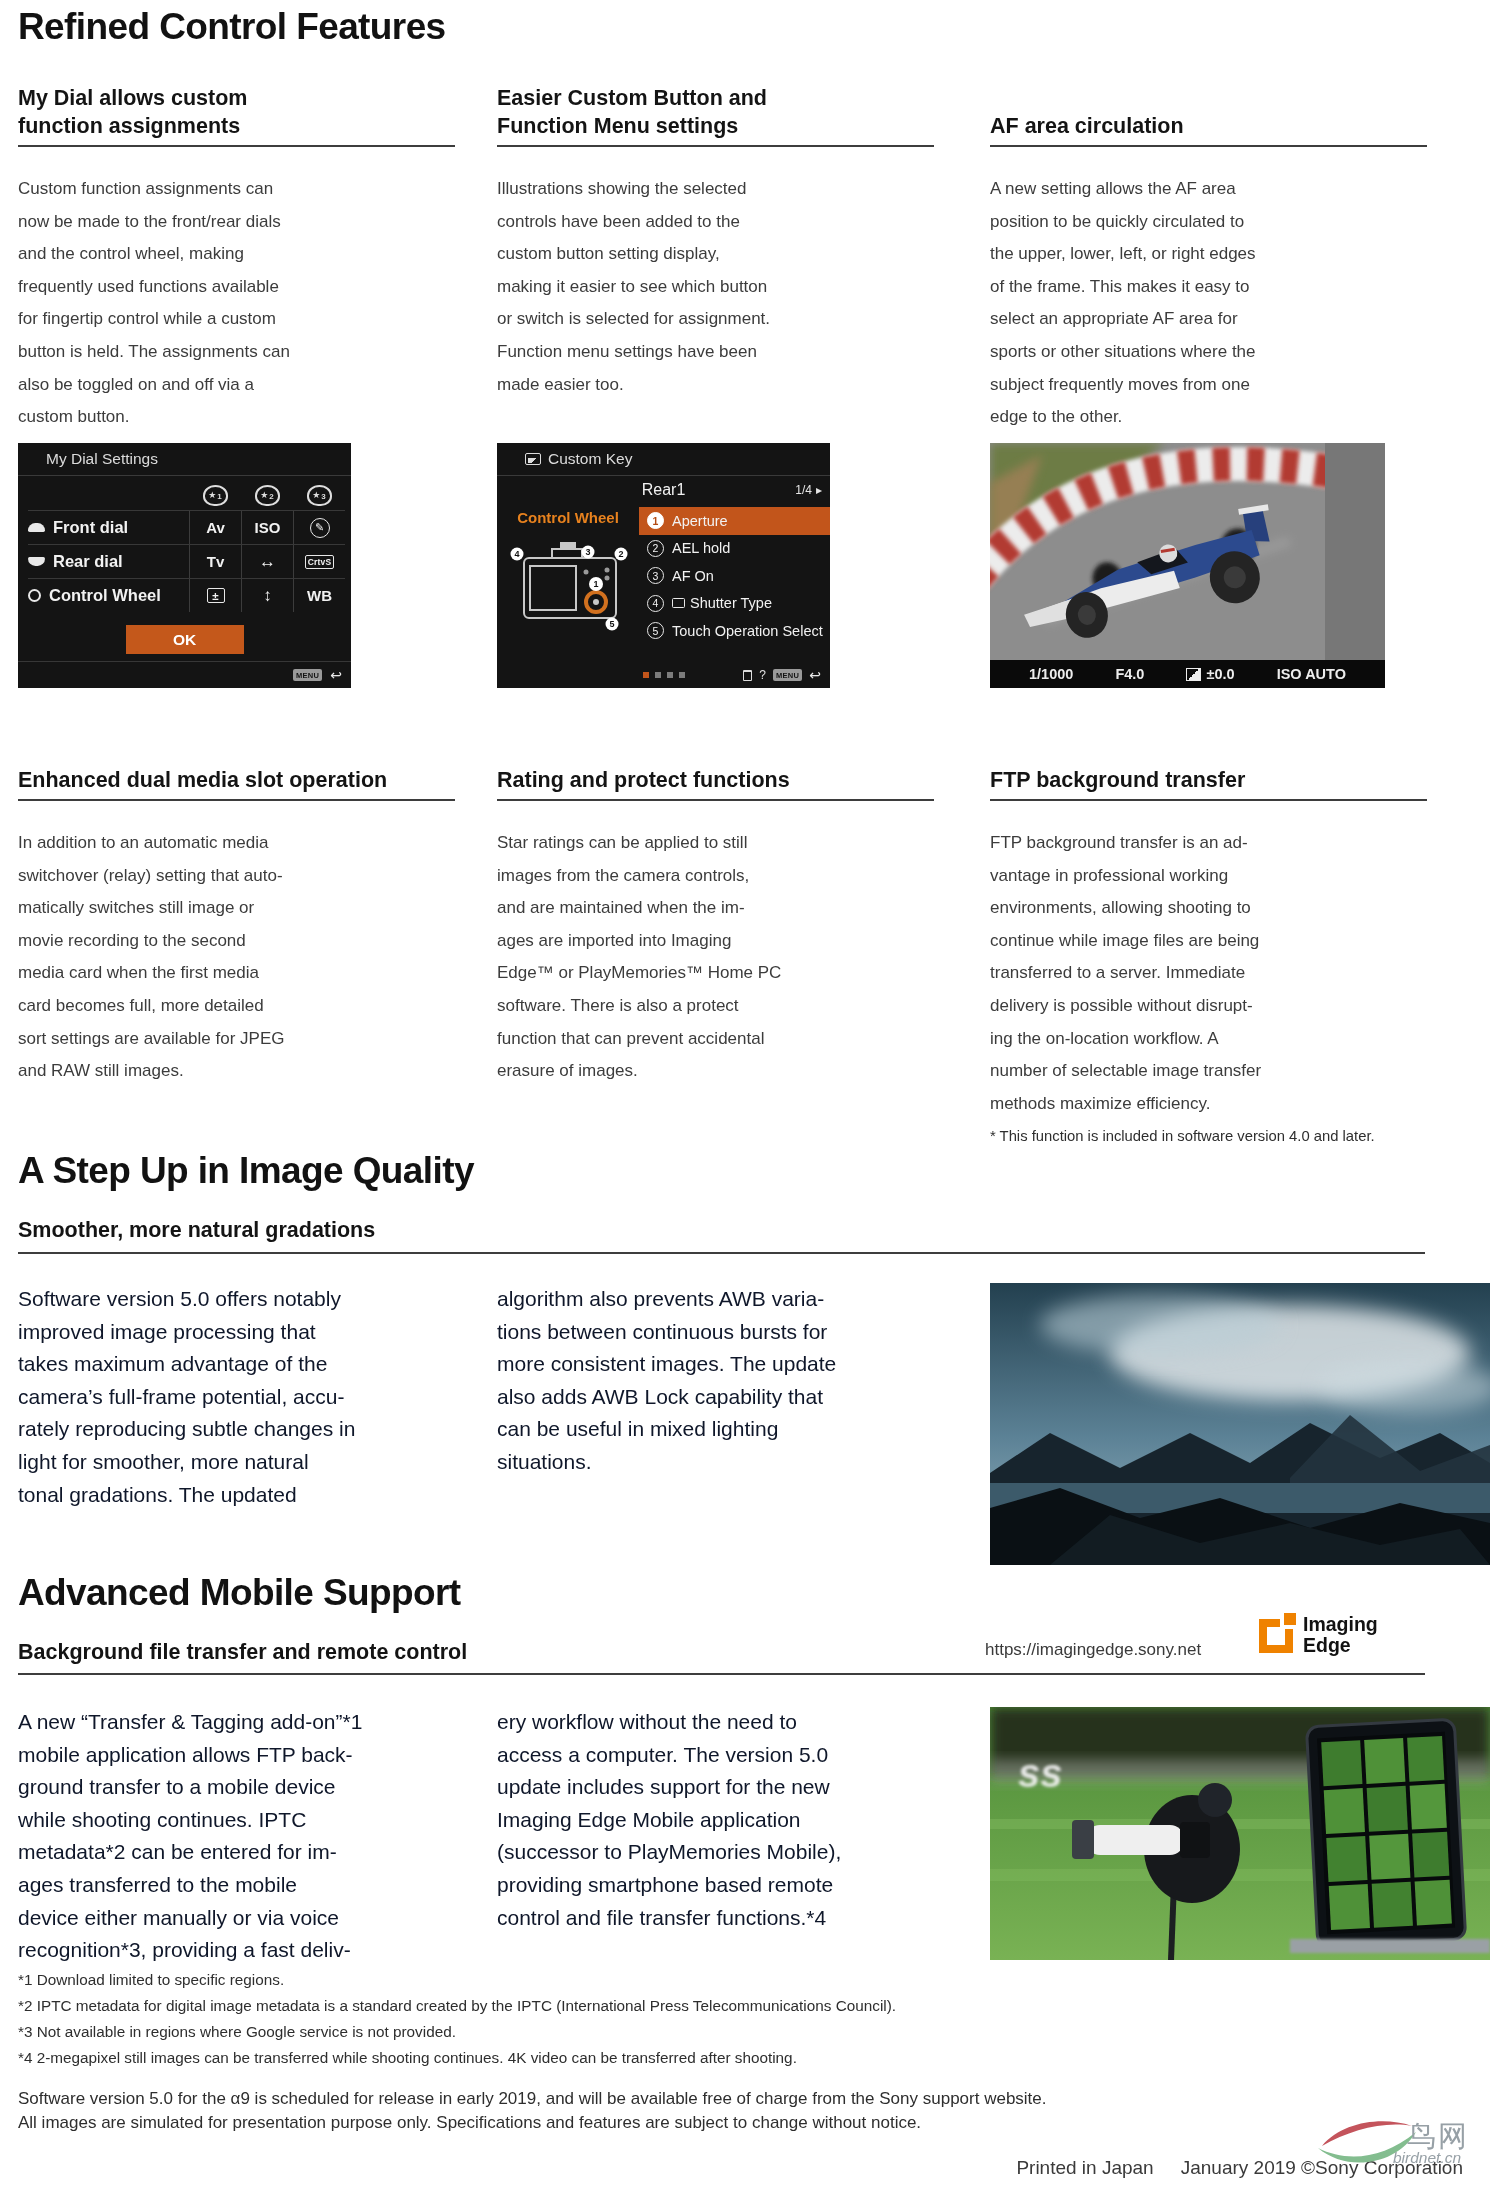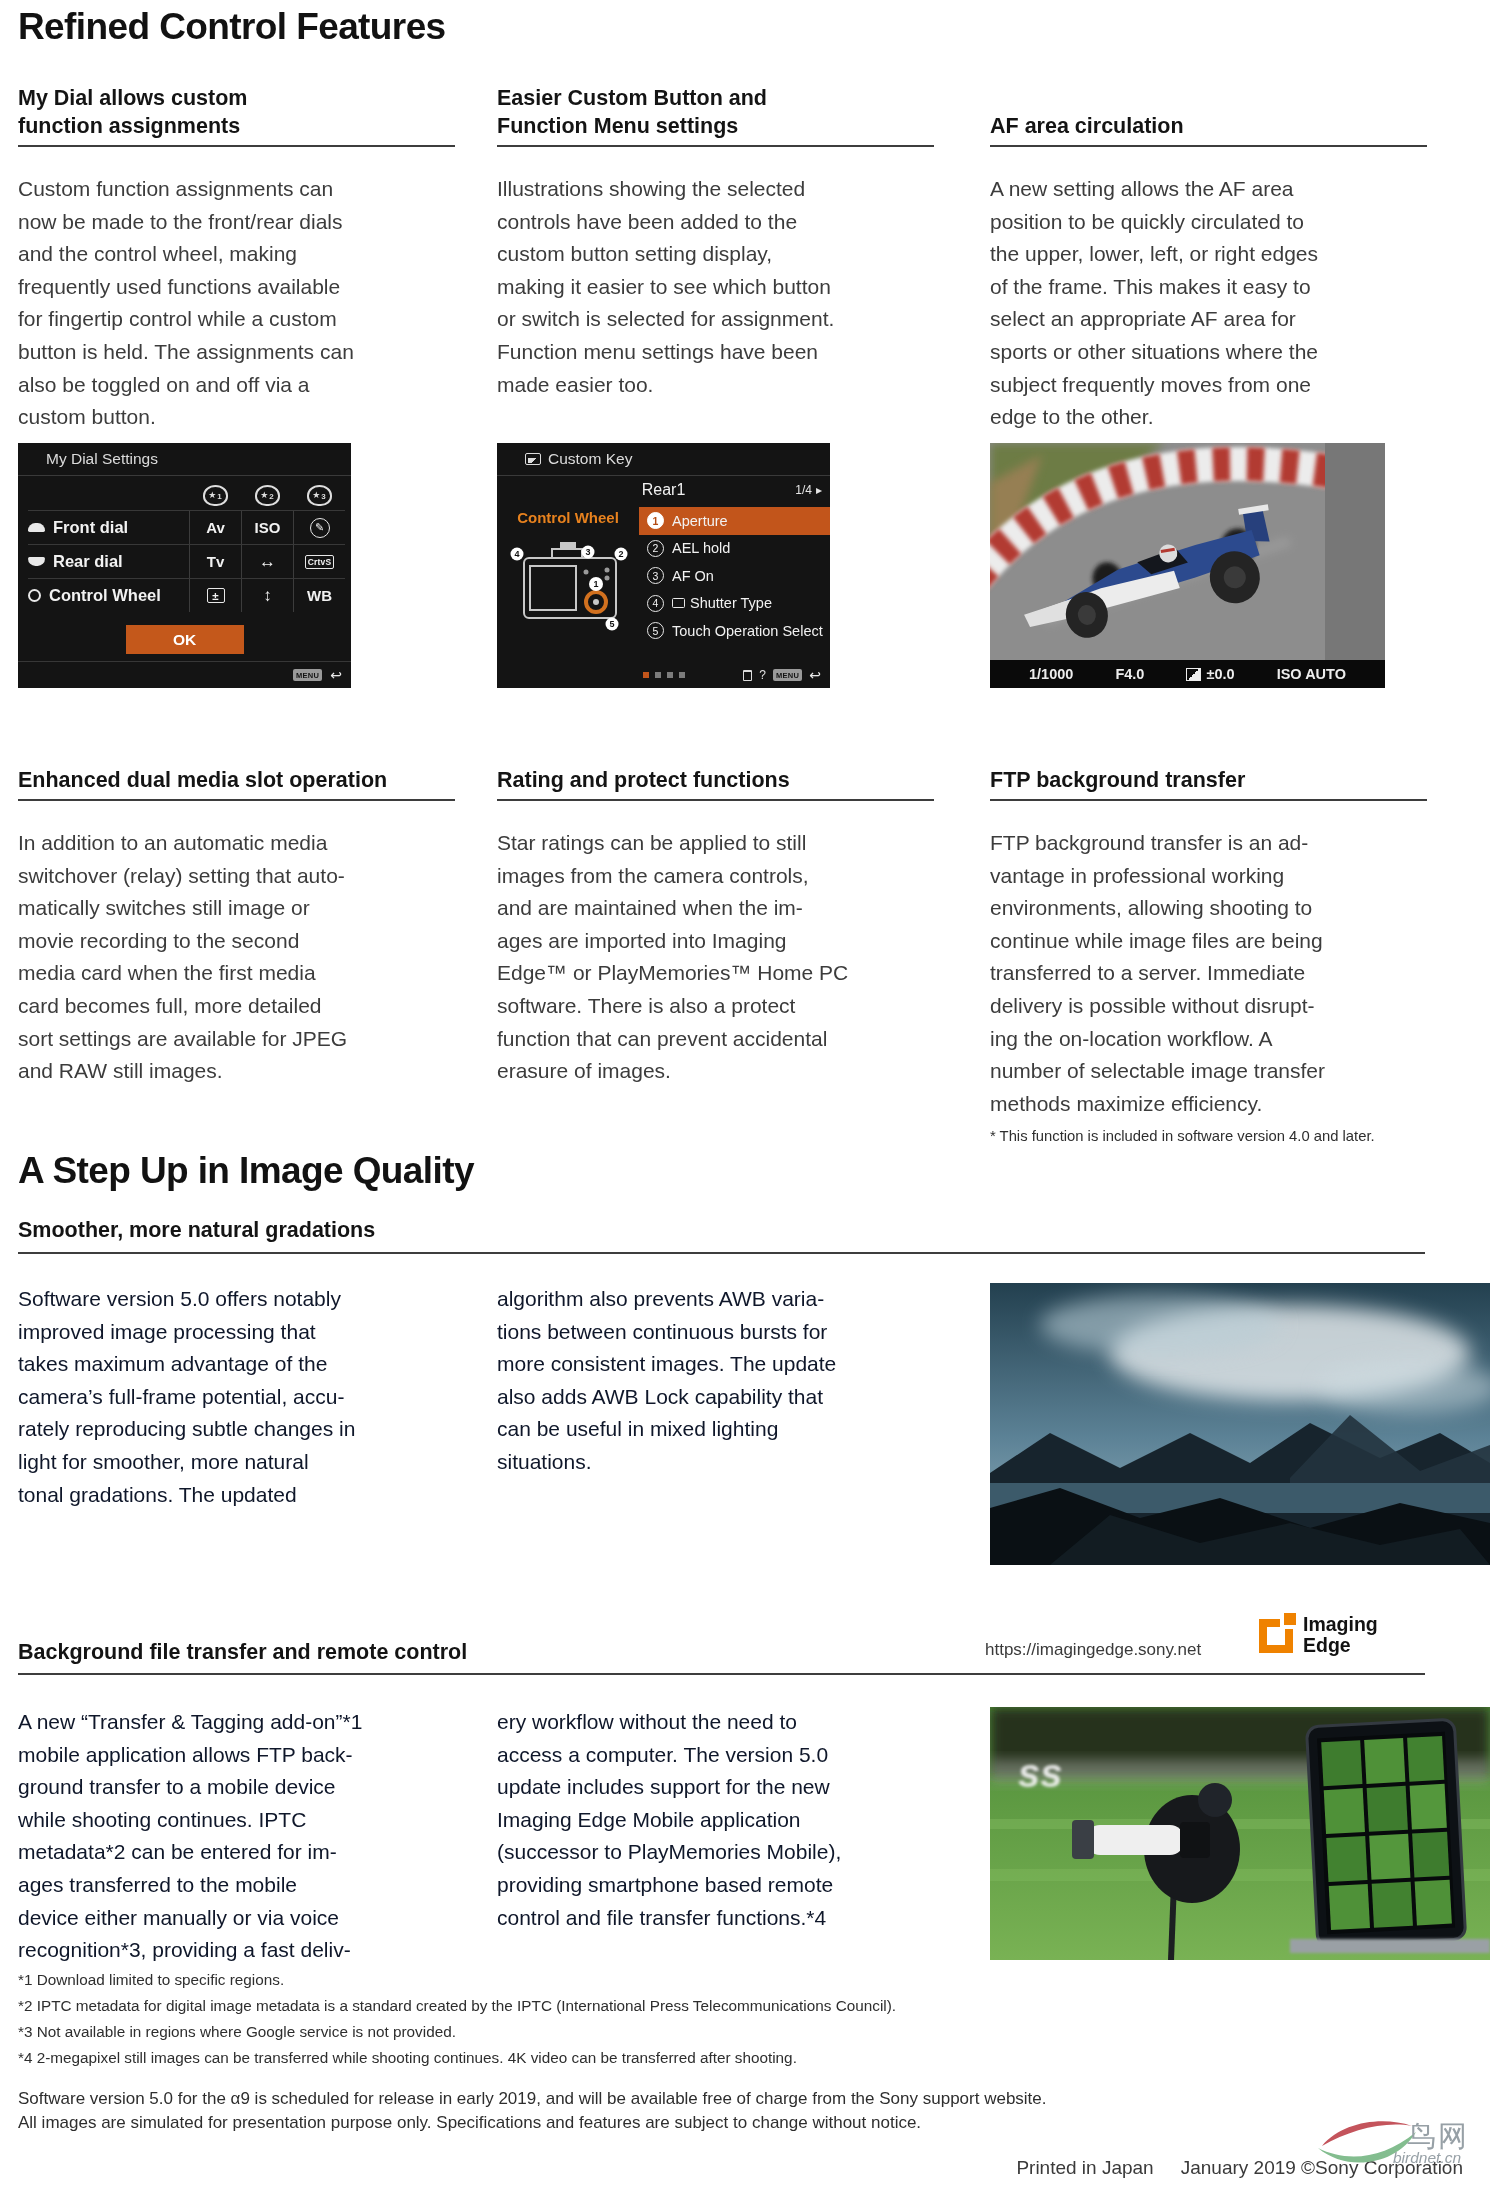--- a/index.html
+++ b/index.html
@@ -6,21 +6,21 @@
   html,body{background:#fff}
   #page{position:relative;width:1500px;height:2186px;background:#ffffff;overflow:hidden;
         font-family:"Liberation Sans","DejaVu Sans",sans-serif;color:#3c3c3c;margin:0 auto}
   .h1{position:absolute;left:18px;font-size:37px;font-weight:700;color:#121212;letter-spacing:-0.6px}
   .col{position:absolute;width:437px}
   .colhead{height:62px;display:flex;align-items:flex-end}
   .row2 .colhead{height:36px}
   .colhead span{font-size:21.5px;line-height:28px;font-weight:700;color:#141414;white-space:pre-line}
   .rule{border-top:2px solid #3d3d3d;margin-top:5px}
   .rule-abs{position:absolute;border-top:2px solid #3d3d3d}
-  .body{margin-top:26px;font-size:21px;line-height:32.6px;white-space:pre-line;color:#3c3c3c}
+  .body{margin-top:26px;font-size:17px;line-height:32.6px;white-space:pre-line;color:#3c3c3c}
   .freecol{position:absolute;width:437px;font-size:21px;line-height:32.6px;white-space:pre-line;color:#0f172a}
   .subhead{position:absolute;font-size:21.5px;font-weight:700;color:#141414}
   .fn-col{margin-top:8px;font-size:14.8px;color:#2e2e2e}
   .url{position:absolute;font-size:17px;color:#3a3a3a;text-decoration:none}
   .fns{position:absolute;left:18px;top:1967px;font-size:15.3px;line-height:26px;color:#2e2e2e}
   .legal{position:absolute;left:18px;top:2087px;font-size:17px;line-height:23.5px;color:#2e2e2e}
   .footer{position:absolute;right:37px;top:2157px;font-size:19px;color:#3a3a3a;display:flex;gap:27px}
   
   .screen{position:absolute;width:333px;height:245px;background:#141414;color:#e8e8e8}
   .scr-title{height:33px;display:flex;align-items:center;gap:7px;padding-left:28px;
@@ -408,20 +408,21 @@
       <ellipse cx="170" cy="42" rx="120" ry="30" fill="#b9cdd6" opacity=".6" filter="url(#lb)"></ellipse>
       <ellipse cx="420" cy="104" rx="90" ry="26" fill="#cfdde2" opacity=".5" filter="url(#lb)"></ellipse>
       <polygon points="0,190 60,150 130,185 200,150 260,180 320,140 390,175 450,150 500,180 500,282 0,282" fill="#17242d"></polygon>
       <polygon points="300,195 360,132 430,188 500,162 500,205 300,205" fill="#22333e" opacity=".9"></polygon>
       <rect y="200" width="500" height="30" fill="#3c5a6a"></rect>
       <polygon points="0,282 0,225 70,205 150,235 230,215 320,245 410,220 500,240 500,282" fill="#0a1014"></polygon>
       <polygon points="60,282 120,232 210,260 300,240 390,262 470,246 500,282" fill="#121c22"></polygon>
     </svg>
   </div>
 
+  <div class="h1" style="top:1572px">Advanced Mobile Support</div>
   <div class="subhead" style="left:18px;top:1640px">Background file transfer and remote control</div>
   <a class="url" href="#" style="left:985px;top:1640px">https://imagingedge.sony.net</a>
 
   <svg width="44" height="46" viewBox="0 0 44 46" style="position:absolute;left:1256px;top:1610px">
     <rect x="7" y="13" width="26" height="26" fill="none" stroke="#ef8200" stroke-width="8"></rect>
     <rect x="24" y="4" width="17" height="15" fill="#ffffff"></rect>
     <rect x="28" y="3" width="12" height="12" fill="#ef8200"></rect>
   </svg>
   <div class="ie-text" style="left:1303px;top:1614px">Imaging
 Edge</div>

